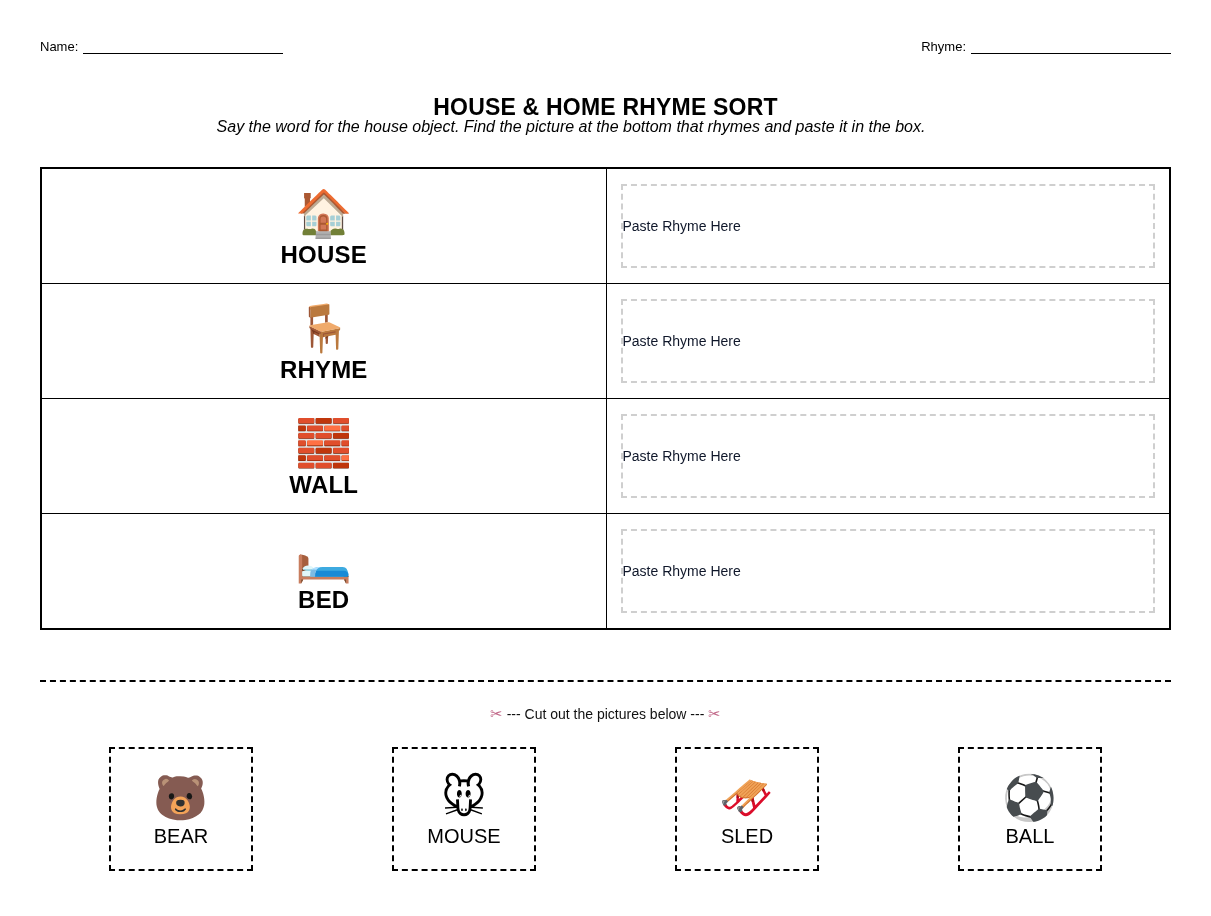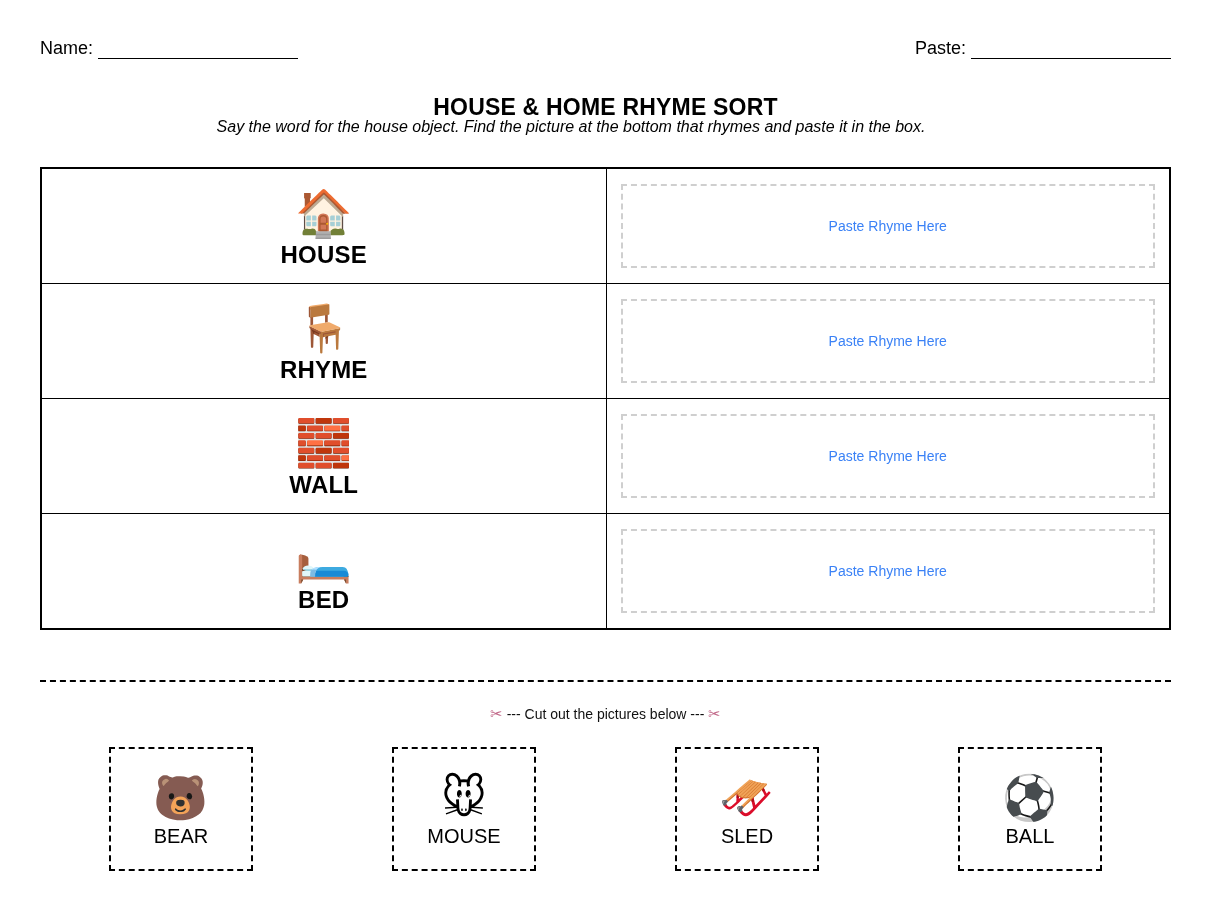--- a/index.html
+++ b/index.html
@@ -1,54 +1,54 @@
 <!DOCTYPE html>
 <html><head>
   <meta charset="utf-8">
   <style>
     * { box-sizing: border-box; margin: 0; padding: 0; }
     html, body { width: 1211px; height: 916px; background: #ffffff; overflow: hidden; }
     body { font-family: "Liberation Sans", "DejaVu Sans", sans-serif; color: #000; position: relative; }
 
     .header-row { position: absolute; top: 38px; left: 40px; width: 1131px; height: 22px; }
-    .field { position: absolute; top: 0; font-size: 18px; display: flex; align-items: flex-end; }
+    .field { position: absolute; top: 0; font-size: 13px; display: flex; align-items: flex-end; }
     .field.name { left: 0; }
     .field.date { right: 0; }
     .field .line { display: inline-block; width: 200px; border-bottom: 1px solid #000; height: 16px; margin-left: 5px; }
 
     .title { position: absolute; top: 82px; left: 0; width: 1211px; text-align: center; font-size: 23px; font-weight: bold; letter-spacing: 0.2px; margin-top: 12px; }
     .subtitle { position: absolute; top: 118px; left: 0; width: 1142px; text-align: center; font-size: 16px; font-style: italic; }
 
     .sort-table { position: absolute; top: 167px; left: 40px; width: 1131px; height: 463px; border: 2px solid #000; border-collapse: collapse; }
     .sort-table td { border: 1px solid #000; height: 115px; vertical-align: middle; }
     .sort-table td.word-cell { width: 565px; text-align: center; }
     .word-wrap { display: flex; flex-direction: column; align-items: center; justify-content: center; padding-top: 4px; }
     .word-emoji { font-size: 46px; line-height: 52px; height: 52px; }
     .word-label { font-size: 24px; font-weight: bold; margin-top: 2px; letter-spacing: 0.2px; }
-    .paste-box { margin: 0 14px 0 14px; height: 84px; border: 2px dashed #cfcfcf; display: flex; align-items: center; justify-content: center; color: #3b82f6; font-size: 14px; }
+    .paste-box { margin: 0 14px 0 14px; height: 84px; border: 2px dashed #cfcfcf; display: flex; align-items: center; justify-content: flex-start; color: #0f172a; font-size: 14px; }
 
     .cut-divider { position: absolute; top: 680px; left: 40px; width: 1131px; height: 0; border-top: 2px dashed #000; }
     .cut-note { position: absolute; top: 705px; left: 0; width: 1211px; text-align: center; font-size: 14px; color: #111; }
     .cut-note .scissors { color: #c26a8a; font-size: 15px; }
 
     .cut-row { position: absolute; top: 747px; left: 0; width: 1211px; height: 124px; }
     .cut-card { position: absolute; top: 0; width: 144px; height: 124px; border: 2px dashed #000; display: flex; flex-direction: column; align-items: center; justify-content: center; }
     .cut-emoji { font-size: 44px; line-height: 50px; height: 50px; margin-top: 2px; }
     .cut-label { font-size: 20px; font-weight: normal; margin-top: 2px; }
   </style>
 </head>
 <body>
 
 <div class="header-row">
   <div class="field name">
     <span>Name:</span>
     <span class="line"></span>
   </div>
   <div class="field date">
-    <span>Paste:</span>
+    <span>Rhyme:</span>
     <span class="line"></span>
   </div>
 </div>
 
 <div class="title">HOUSE &amp; HOME RHYME SORT</div>
 <div class="subtitle">Say the word for the house object. Find the picture at the bottom that rhymes and paste it in the box.</div>
 
 <table class="sort-table">
   <tbody>
       <tr>

